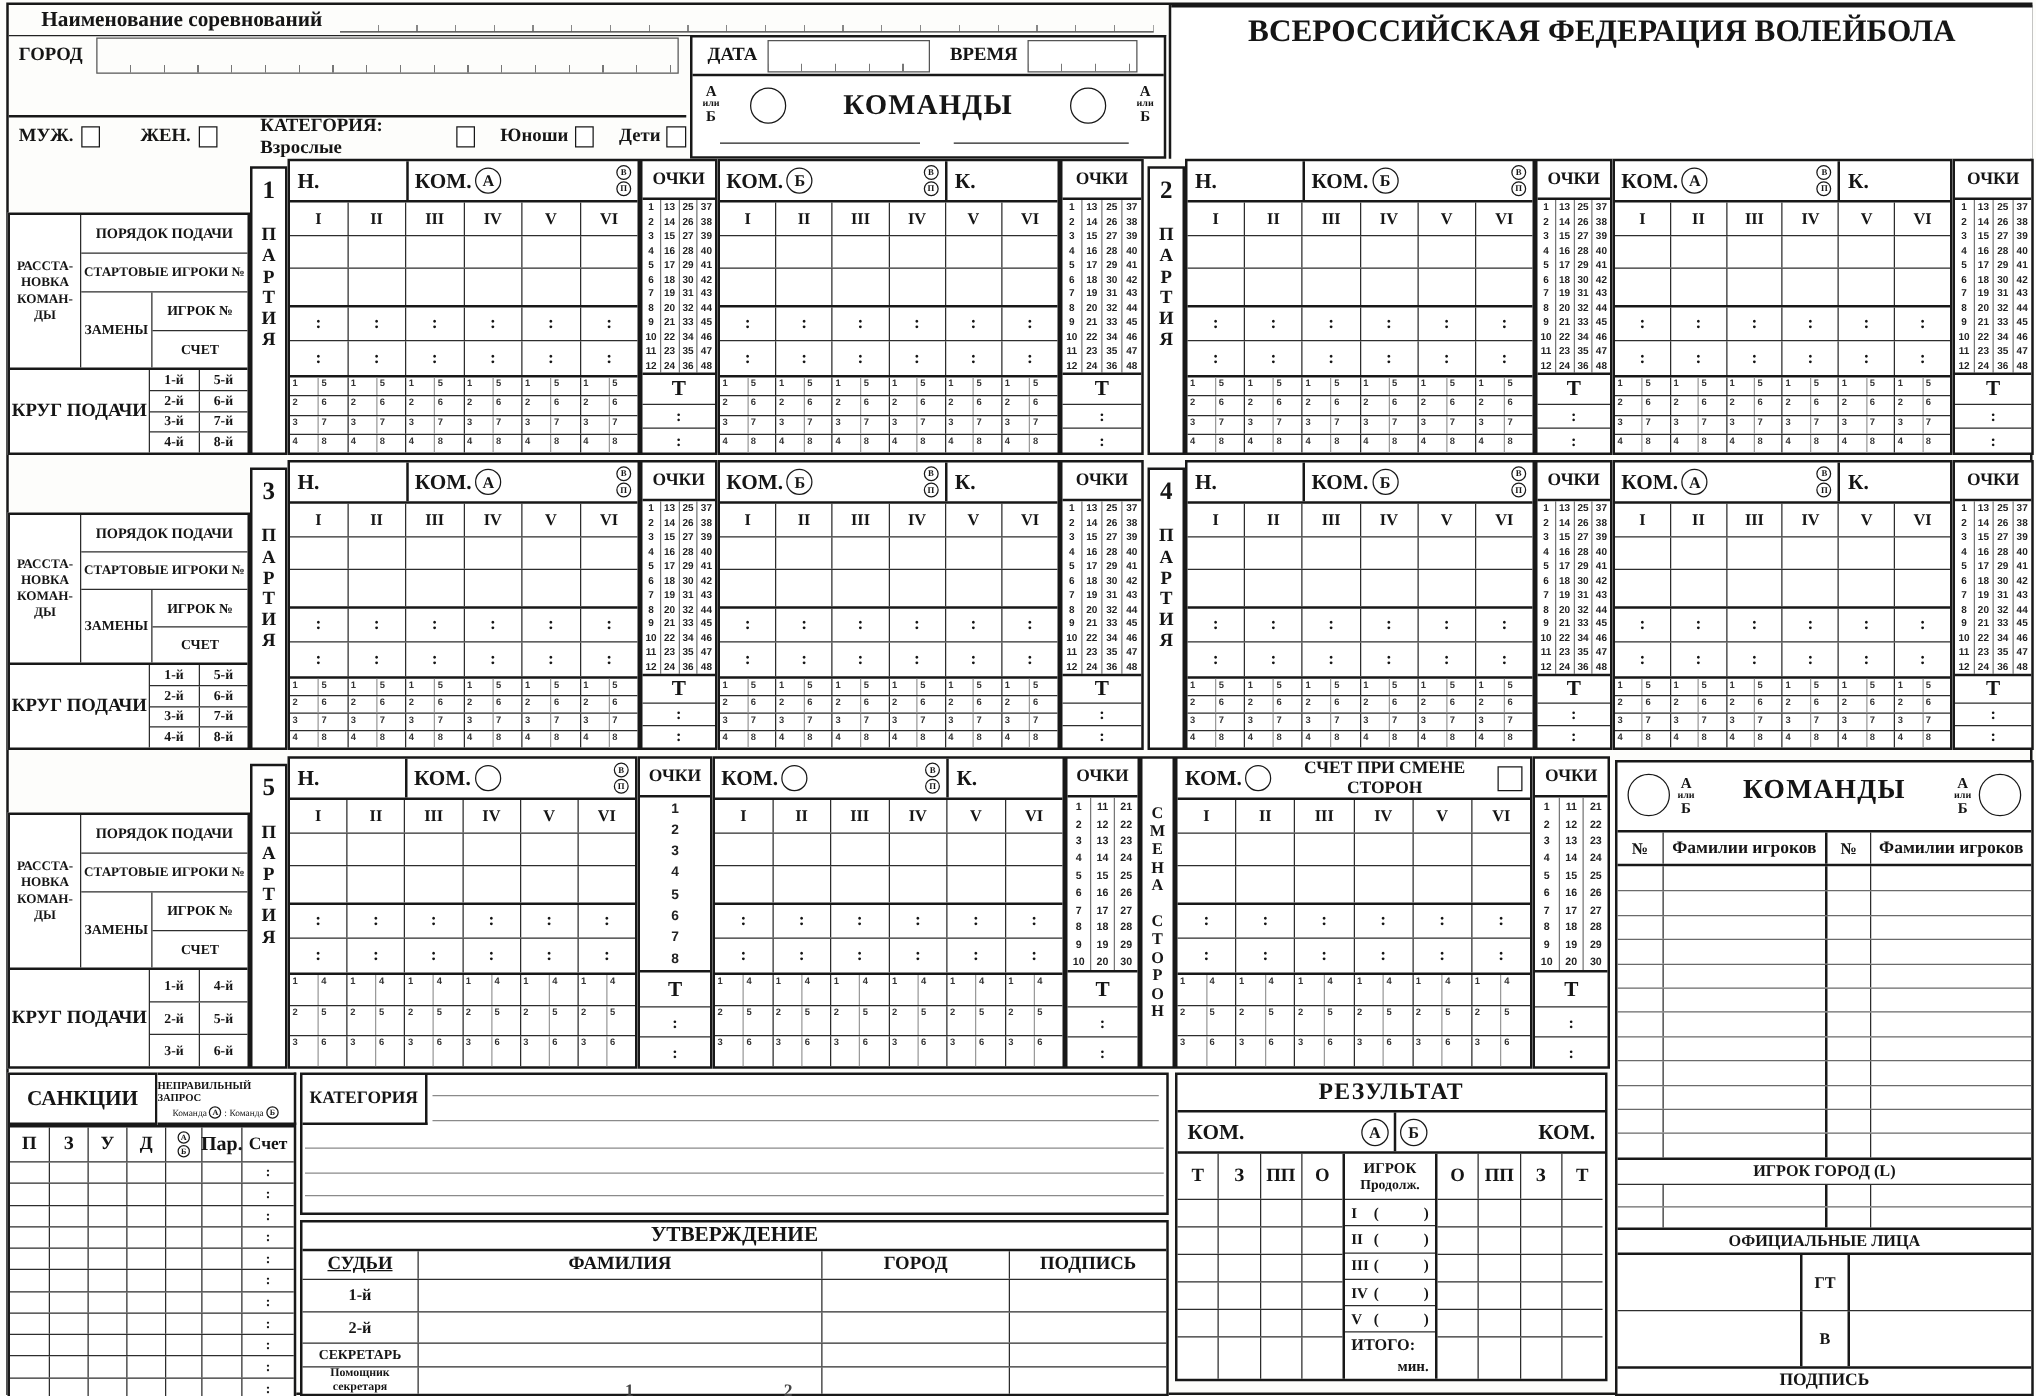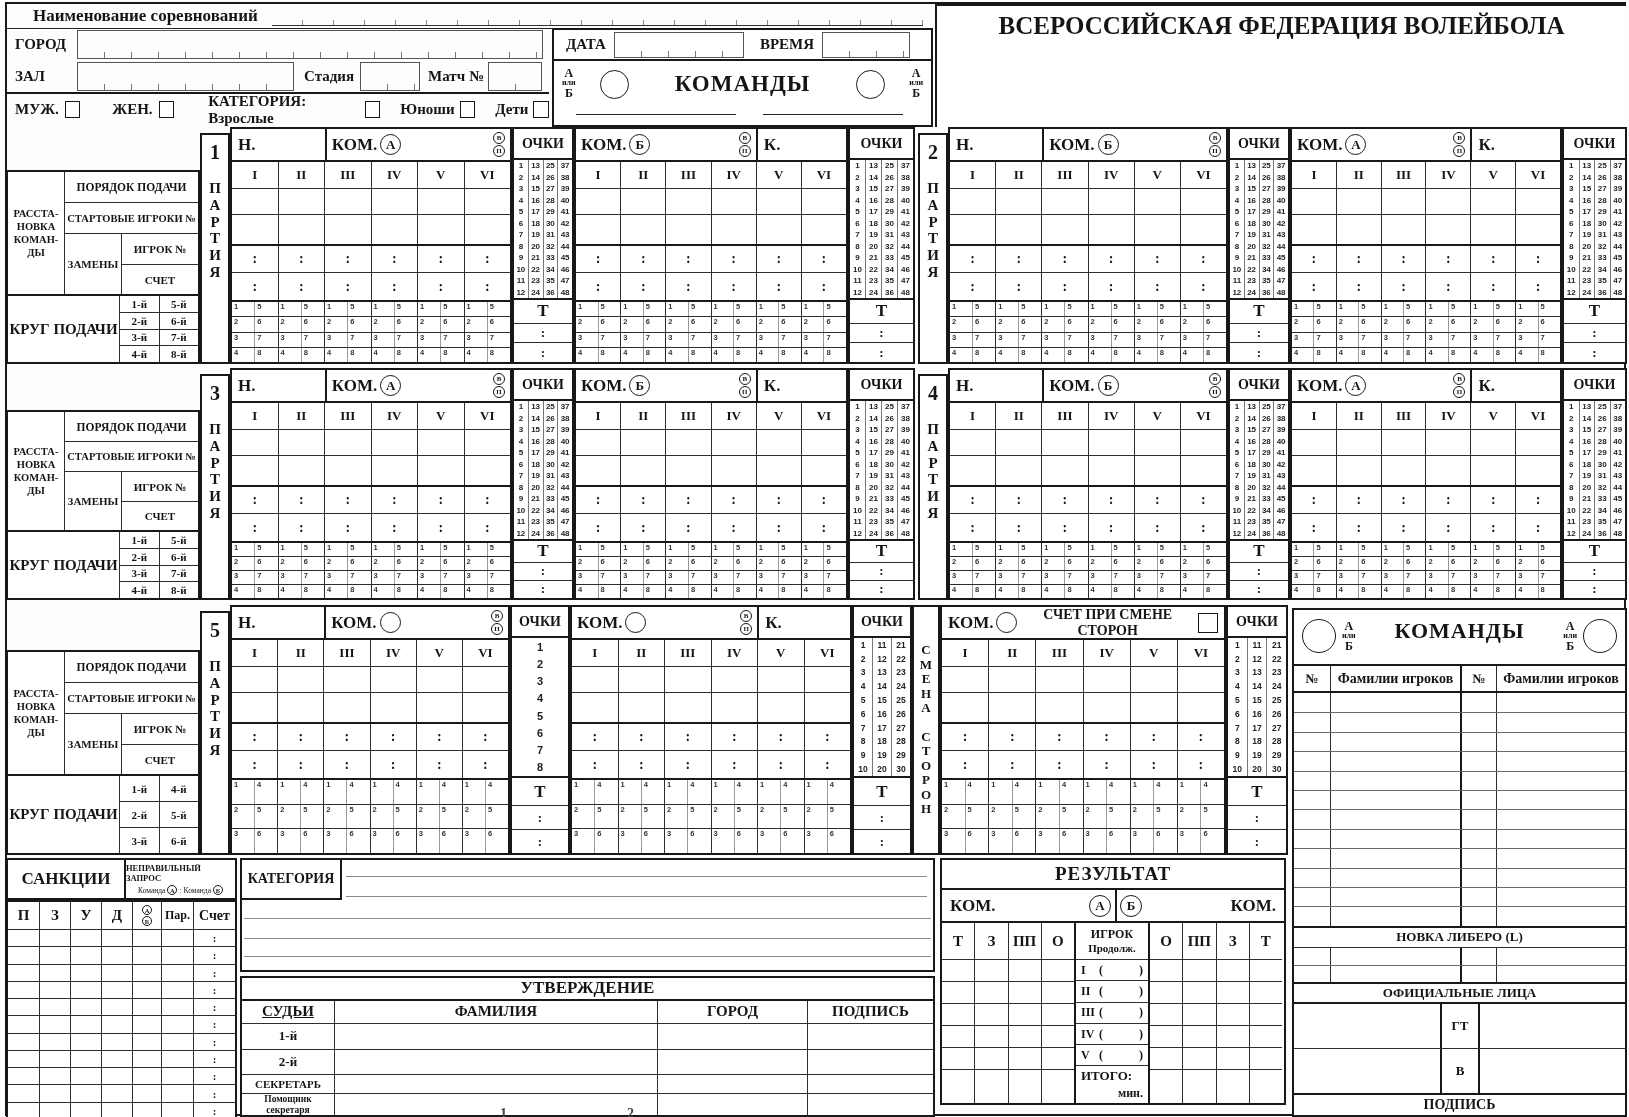--- a/index.html
+++ b/index.html
@@ -55,28 +55,20 @@
   <div class="abs" style="left:7px;top:4px;width:926px;height:25px;display:flex;align-items:center;border-bottom:1px solid #222;">
     <span class="lbl17" style="margin-left:26px;white-space:nowrap;">Наименование соревнований</span>
     <div class="writeline" style="flex:1;margin:0 10px 2px 14px;"></div>
   </div>
 
   <div class="abs" style="left:7px;top:29px;width:542px;height:31px;display:flex;align-items:center;">
     <span class="lbl15" style="margin-left:8px;width:62px;">ГОРОД</span>
     <div class="tickbox" style="flex:1;height:27px;margin-right:6px;"></div>
   </div>
 
-  <div class="abs" style="left:7px;top:60px;width:542px;height:32px;display:flex;align-items:center;">
-    <span class="lbl15" style="margin-left:8px;width:62px;">ЗАЛ</span>
-    <div class="tickbox" style="width:215px;height:27px;"></div>
-    <span class="lbl15" style="margin-left:10px;">Стадия</span>
-    <div class="tickbox" style="width:58px;height:27px;margin-left:6px;"></div>
-    <span class="lbl15" style="margin-left:8px;">Матч №</span>
-    <div class="tickbox" style="width:52px;height:27px;margin-left:4px;"></div>
-  </div>
 
   <div class="abs" style="left:7px;top:92px;width:542px;height:33px;border-top:2px solid #181818;display:flex;align-items:center;">
     <span class="lbl15" style="margin-left:8px;">МУЖ.</span>
     <span class="chk" style="margin-left:6px;"></span>
     <span class="lbl15" style="margin-left:32px;">ЖЕН.</span>
     <span class="chk" style="margin-left:6px;"></span>
     <span class="lbl15" style="margin-left:34px;">КАТЕГОРИЯ: Взрослые</span>
     <span class="chk" style="margin-left:5px;"></span>
     <span class="lbl15" style="margin-left:20px;">Юноши</span>
     <span class="chk" style="margin-left:5px;"></span>
@@ -3629,21 +3621,21 @@
       <div class="b2" style="background: rgb(255, 255, 255); height: 217px; display: flex; flex-direction: column;">
         <div style="display: flex; height: 28px; border-bottom: 1px solid rgb(45, 45, 45); box-sizing: border-box;">
           <div class="cen lbl15" style="width: 31px; box-sizing: border-box;">П</div>
           <div class="cen lbl15" style="width: 31px; border-left: 1px solid rgb(45, 45, 45); box-sizing: border-box;">З</div>
           <div class="cen lbl15" style="width: 31px; border-left: 1px solid rgb(45, 45, 45); box-sizing: border-box;">У</div>
           <div class="cen lbl15" style="width: 31px; border-left: 1px solid rgb(45, 45, 45); box-sizing: border-box;">Д</div>
           <div class="cen" style="width: 29px; border-left: 1px solid rgb(45, 45, 45); box-sizing: border-box; flex-direction: column; gap: 1px;">
             <div class="mini-circ" style="width: 10px; height: 10px; font-size: 6.5px;">А</div>
             <div class="mini-circ" style="width: 10px; height: 10px; font-size: 6.5px;">Б</div>
           </div>
-          <div class="cen" style="width: 32px; border-left: 1px solid rgb(45, 45, 45); box-sizing: border-box; font-size: 12px; font-weight: bold;">Пар.</div>
+          <div class="cen" style="width: 32px; border-left: 1px solid rgb(45, 45, 45); box-sizing: border-box; font-size: 16px; font-weight: bold;">Пар.</div>
           <div class="cen" style="flex: 1 1 0%; border-left: 1px solid rgb(45, 45, 45); box-sizing: border-box; font-size: 14px; font-weight: bold;">Счет</div>
         </div>
         <div style="flex: 1 1 0%; display: flex; box-sizing: border-box;">
           <div style="width: 31px; box-sizing: border-box;"></div>
           <div style="width: 31px; border-left: 1px solid rgb(45, 45, 45); box-sizing: border-box;"></div>
           <div style="width: 31px; border-left: 1px solid rgb(45, 45, 45); box-sizing: border-box;"></div>
           <div style="width: 31px; border-left: 1px solid rgb(45, 45, 45); box-sizing: border-box;"></div>
           <div style="width: 29px; border-left: 1px solid rgb(45, 45, 45); box-sizing: border-box;"></div>
           <div style="width: 32px; border-left: 1px solid rgb(45, 45, 45); box-sizing: border-box;"></div>
           <div class="cen" style="flex: 1 1 0%; border-left: 1px solid rgb(45, 45, 45); box-sizing: border-box; font-size: 11px; font-weight: bold;">:</div>
@@ -4006,21 +3998,21 @@
         <div style="width: 130px; border-left: 1px solid rgb(45, 45, 45); box-sizing: border-box;"></div>
         <div style="width: 36px; border-left: 2px solid rgb(24, 24, 24); box-sizing: border-box;"></div>
         <div style="flex: 1 1 0%; border-left: 1px solid rgb(45, 45, 45); box-sizing: border-box;"></div>
       </div>
       <div style="height: 19.4px; display: flex; border-top: 1px solid rgb(106, 106, 106); box-sizing: border-box;">
         <div style="width: 36px; box-sizing: border-box;"></div>
         <div style="width: 130px; border-left: 1px solid rgb(45, 45, 45); box-sizing: border-box;"></div>
         <div style="width: 36px; border-left: 2px solid rgb(24, 24, 24); box-sizing: border-box;"></div>
         <div style="flex: 1 1 0%; border-left: 1px solid rgb(45, 45, 45); box-sizing: border-box;"></div>
       </div>
-      <div class="cen" style="height: 22px; border-top: 2px solid rgb(24, 24, 24); border-bottom: 1px solid rgb(45, 45, 45); box-sizing: border-box; font-weight: bold; font-size: 13px;">НОВКА ЛИБЕРО (L)</div>
+      <div class="cen" style="height: 22px; border-top: 2px solid rgb(24, 24, 24); border-bottom: 1px solid rgb(45, 45, 45); box-sizing: border-box; font-weight: bold; font-size: 13px;">ИГРОК ГОРОД (L)</div>
       <div style="height: 17px; display: flex; box-sizing: border-box;">
         <div style="width: 36px; box-sizing: border-box;"></div>
         <div style="width: 130px; border-left: 1px solid rgb(45, 45, 45); box-sizing: border-box;"></div>
         <div style="width: 36px; border-left: 2px solid rgb(24, 24, 24); box-sizing: border-box;"></div>
         <div style="flex: 1 1 0%; border-left: 1px solid rgb(45, 45, 45); box-sizing: border-box;"></div>
       </div>
       <div style="height: 17px; display: flex; border-top: 1px solid rgb(106, 106, 106); box-sizing: border-box;">
         <div style="width: 36px; box-sizing: border-box;"></div>
         <div style="width: 130px; border-left: 1px solid rgb(45, 45, 45); box-sizing: border-box;"></div>
         <div style="width: 36px; border-left: 2px solid rgb(24, 24, 24); box-sizing: border-box;"></div>

